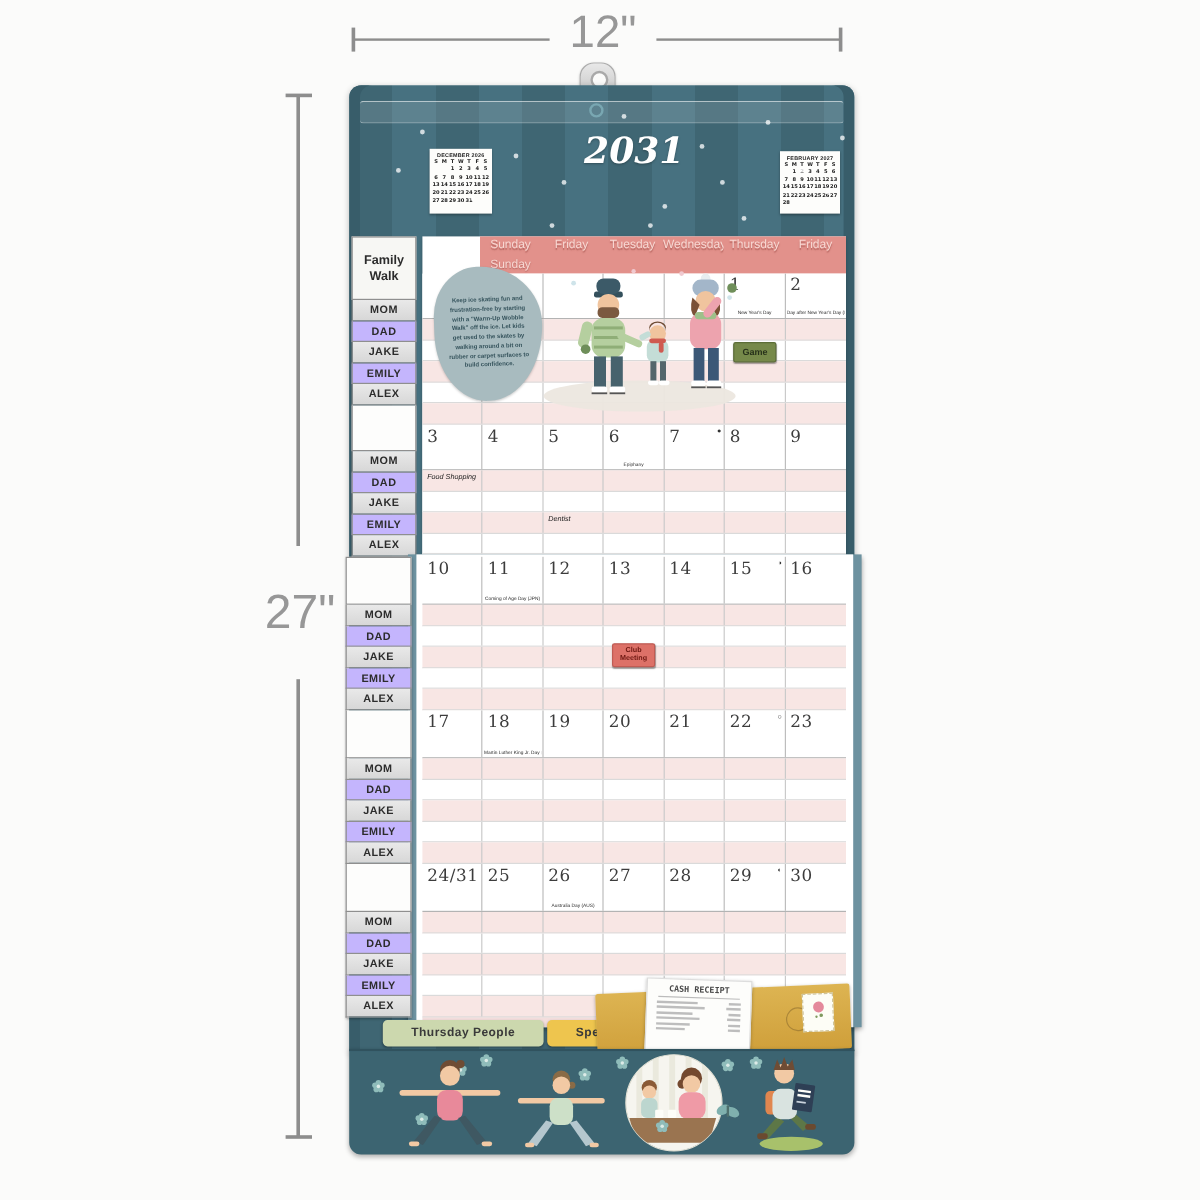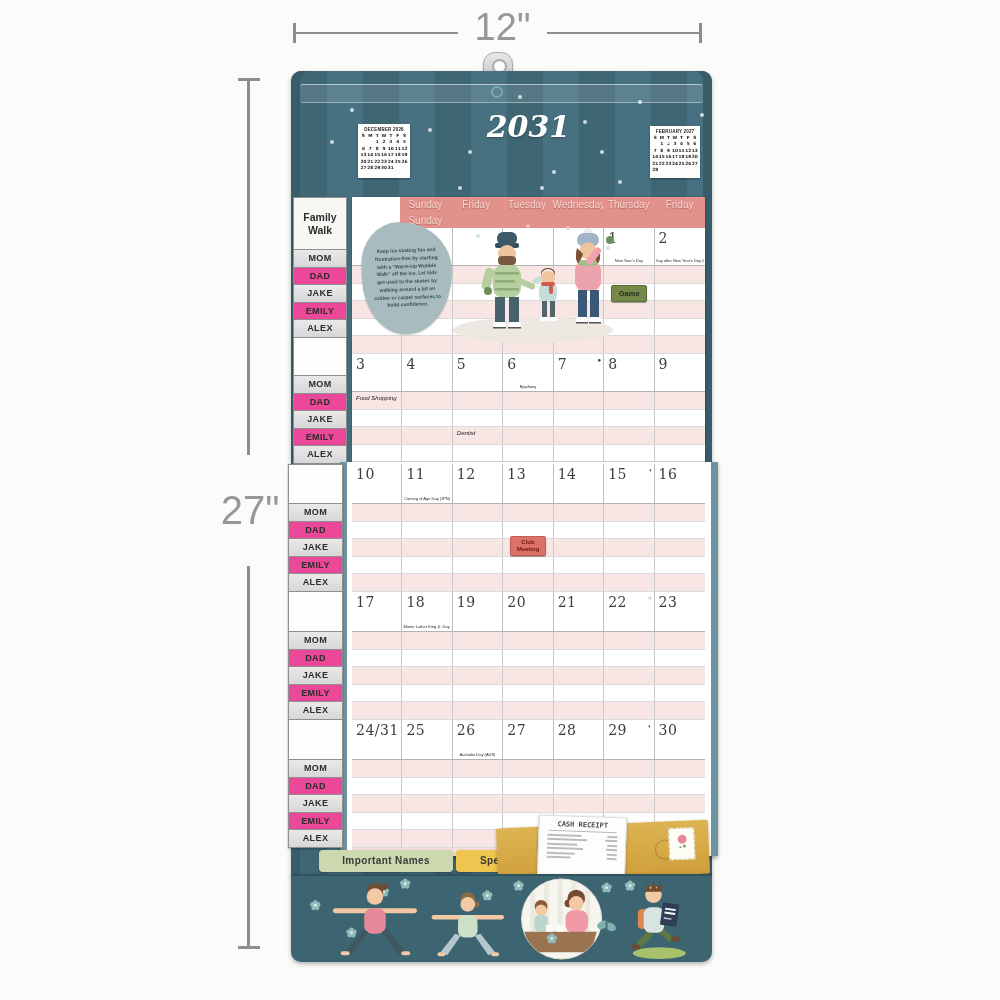--- a/index.html
+++ b/index.html
@@ -64,21 +64,21 @@
   .sticker{position:absolute;z-index:4;font-weight:bold;text-align:center;border-radius:2px;box-shadow:0 1px 1px rgba(0,0,0,.35);}
   .sticker.green{left:7px;top:1px;width:34px;height:15px;line-height:15px;font-size:7.5px;background:#76894a;border:1px solid #5c6e38;color:#27311a;}
   .sticker.red{left:50%;transform:translateX(-50%);top:-3px;width:34px;padding:2px 0;font-size:6px;line-height:1.15;background:#dd7168;border:1px solid #c05c54;color:#6e1812;}
 
   
   .sidebar{box-shadow:0 1px 2px rgba(0,0,0,.3);}
   #sidebar-top{left:293px;top:197px;width:54px;}
   #sidebar-bottom{left:288px;top:464px;width:55px;}
   #family-header{box-sizing:border-box;height:53px;border:1px solid #8f8f8f;background:#f7f7f4;color:#2c2c2c;
       font-size:10.5px;font-weight:bold;display:flex;align-items:center;justify-content:center;text-align:center;line-height:1.2;}
-  .stab{box-sizing:border-box;height:17.6px;border:1px solid #8f8f8f;border-top:none;background:#ec4899;
+  .stab{box-sizing:border-box;height:17.6px;border:1px solid #8f8f8f;border-top:none;background:#c4b5fd;
       font-size:9px;font-weight:bold;color:#2c2c2c;text-align:center;line-height:16px;letter-spacing:.4px;}
   .stab.shade{background:linear-gradient(#e9e9e9,#d7d7d7);}
   .sblank{box-sizing:border-box;border:1px solid #8f8f8f;border-top:none;background:#fdfdfc;}
   #sidebar-bottom .sblank:first-child{border-top:1px solid #8f8f8f;}
 
   
   #tip-note{left:362px;top:222px;width:90px;height:112px;background:#a8bbbf;z-index:3;
       border-radius:42% 58% 52% 48% / 38% 44% 58% 52%;transform:rotate(-2deg);
       display:flex;align-items:center;box-shadow:0 1px 2px rgba(0,0,0,.2);}
   #tip-note .txt{font-size:5px;line-height:1.55;font-weight:bold;color:#35535c;text-align:center;padding:10px 11px;}
@@ -713,21 +713,21 @@
       <div class="stab">EMILY</div>
       <div class="stab shade">ALEX</div>
       <div class="sblank" style="height: 40px;"></div>
       <div class="stab shade">MOM</div>
       <div class="stab">DAD</div>
       <div class="stab shade">JAKE</div>
       <div class="stab">EMILY</div>
       <div class="stab shade">ALEX</div>
     </div>
 
-  <div class="abs tab" id="tab-people">Important Names</div>
+  <div class="abs tab" id="tab-people">Thursday People</div>
   <div class="abs tab" id="tab-dates">Special Dates</div>
   <div class="abs" id="envelope">
     <div id="postmark"></div>
     <div id="stamp">
       <div class="rose"></div>
     </div>
   </div>
   <div class="abs" id="receipt">
     <div class="r-title">CASH RECEIPT</div>
     <div class="rline">

